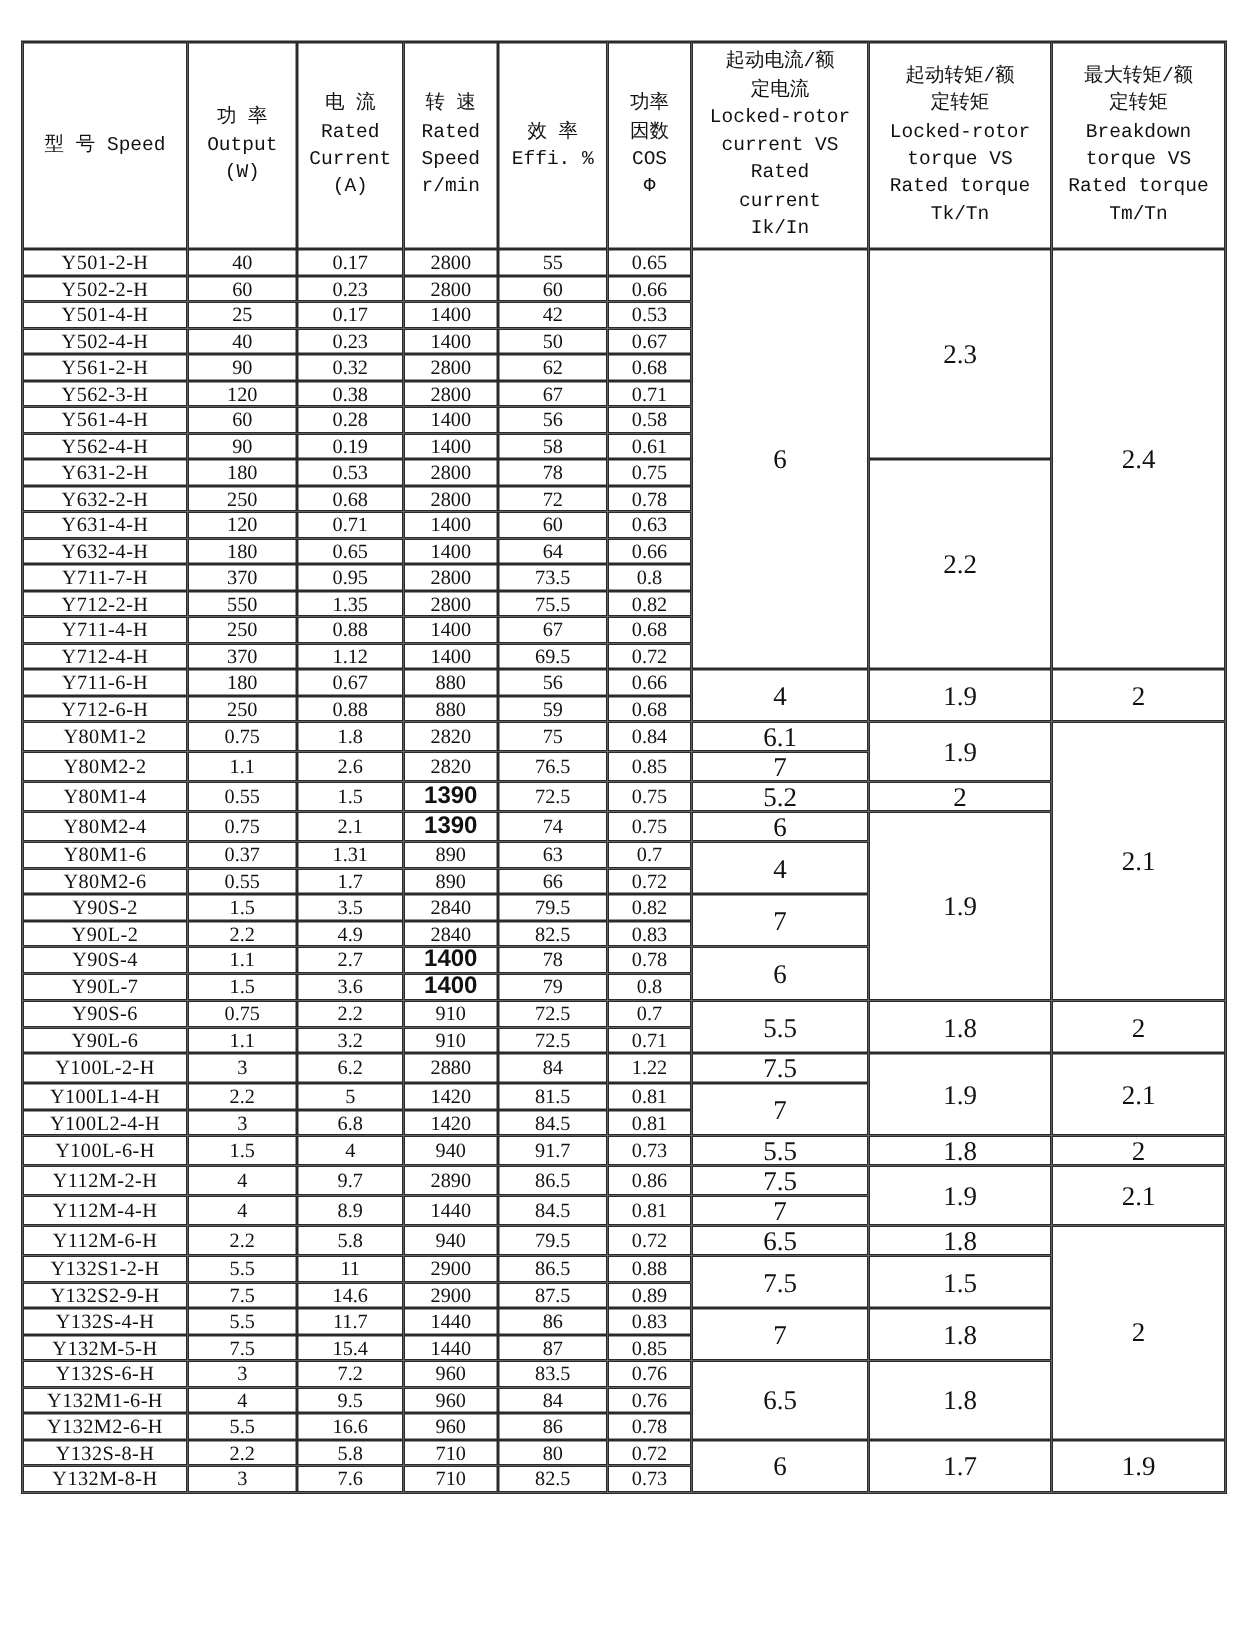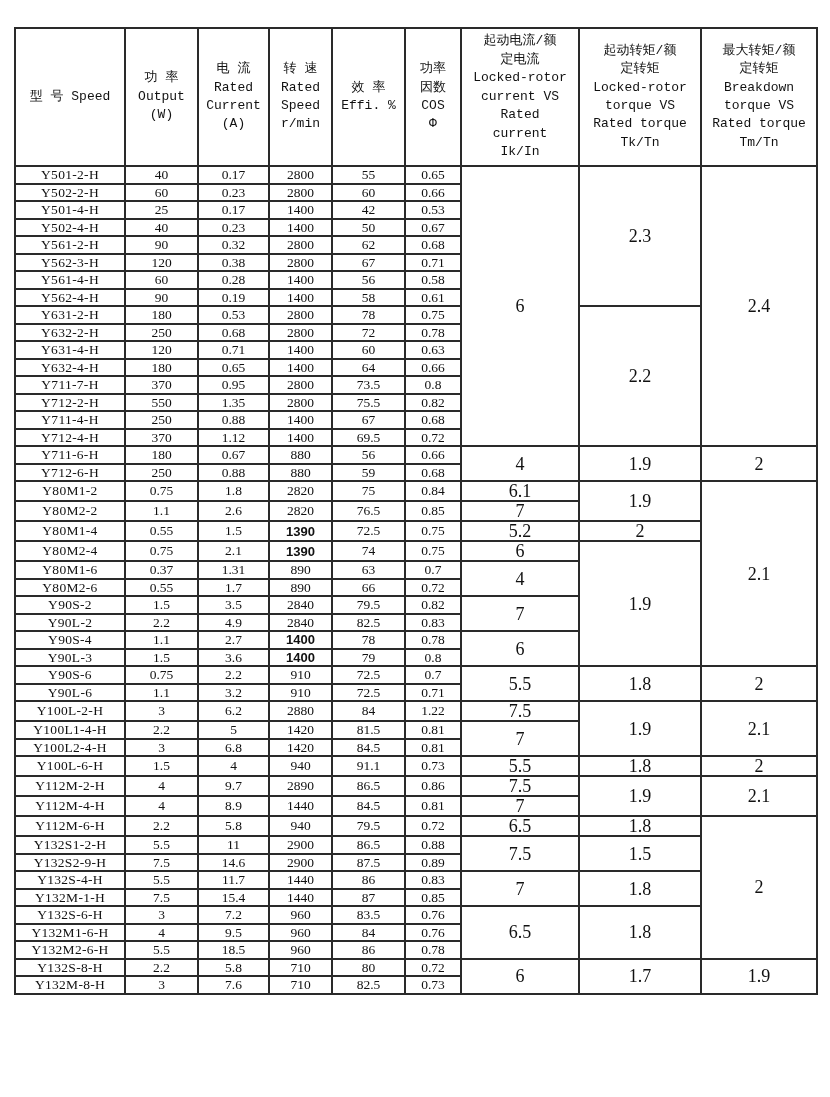--- a/index.html
+++ b/index.html
@@ -46,21 +46,21 @@
     font-family: "Liberation Serif", "DejaVu Serif", serif;
     font-size: 13.5px;
     line-height: 1;
   }
   .spec-table tbody td.type-col {
     letter-spacing: 0.3px;
   }
   .spec-table tbody td.alt-num {
     font-family: "Liberation Sans", "DejaVu Sans", sans-serif;
     font-weight: bold;
-    font-size: 13px;
+    font-size: 16px;
   }
   .spec-table tbody td.merged {
     font-size: 18px;
   }
 </style>
 </head>
 <body>
 
 <div class="page">
   <table class="spec-table">
@@ -345,21 +345,21 @@
         <tr>
           <td class="type-col">Y90S-4</td>
           <td>1.1</td>
           <td>2.7</td>
           <td class="alt-num">1400</td>
           <td>78</td>
           <td>0.78</td>
           <td rowspan="2" class="merged">6</td>
         </tr>
         <tr>
-          <td class="type-col">Y90L-3</td>
+          <td class="type-col">Y90L-7</td>
           <td>1.5</td>
           <td>3.6</td>
           <td class="alt-num">1400</td>
           <td>79</td>
           <td>0.8</td>
         </tr>
         <tr>
           <td class="type-col">Y90S-6</td>
           <td>0.75</td>
           <td>2.2</td>
@@ -404,21 +404,21 @@
           <td>6.8</td>
           <td>1420</td>
           <td>84.5</td>
           <td>0.81</td>
         </tr>
         <tr>
           <td class="type-col">Y100L-6-H</td>
           <td>1.5</td>
           <td>4</td>
           <td>940</td>
-          <td>91.1</td>
+          <td>91.7</td>
           <td>0.73</td>
           <td rowspan="1" class="merged">5.5</td>
           <td rowspan="1" class="merged">1.8</td>
           <td rowspan="1" class="merged">2</td>
         </tr>
         <tr>
           <td class="type-col">Y112M-2-H</td>
           <td>4</td>
           <td>9.7</td>
           <td>2890</td>
@@ -470,21 +470,21 @@
           <td class="type-col">Y132S-4-H</td>
           <td>5.5</td>
           <td>11.7</td>
           <td>1440</td>
           <td>86</td>
           <td>0.83</td>
           <td rowspan="2" class="merged">7</td>
           <td rowspan="2" class="merged">1.8</td>
         </tr>
         <tr>
-          <td class="type-col">Y132M-1-H</td>
+          <td class="type-col">Y132M-5-H</td>
           <td>7.5</td>
           <td>15.4</td>
           <td>1440</td>
           <td>87</td>
           <td>0.85</td>
         </tr>
         <tr>
           <td class="type-col">Y132S-6-H</td>
           <td>3</td>
           <td>7.2</td>
@@ -498,21 +498,21 @@
           <td class="type-col">Y132M1-6-H</td>
           <td>4</td>
           <td>9.5</td>
           <td>960</td>
           <td>84</td>
           <td>0.76</td>
         </tr>
         <tr>
           <td class="type-col">Y132M2-6-H</td>
           <td>5.5</td>
-          <td>18.5</td>
+          <td>16.6</td>
           <td>960</td>
           <td>86</td>
           <td>0.78</td>
         </tr>
         <tr>
           <td class="type-col">Y132S-8-H</td>
           <td>2.2</td>
           <td>5.8</td>
           <td>710</td>
           <td>80</td>

